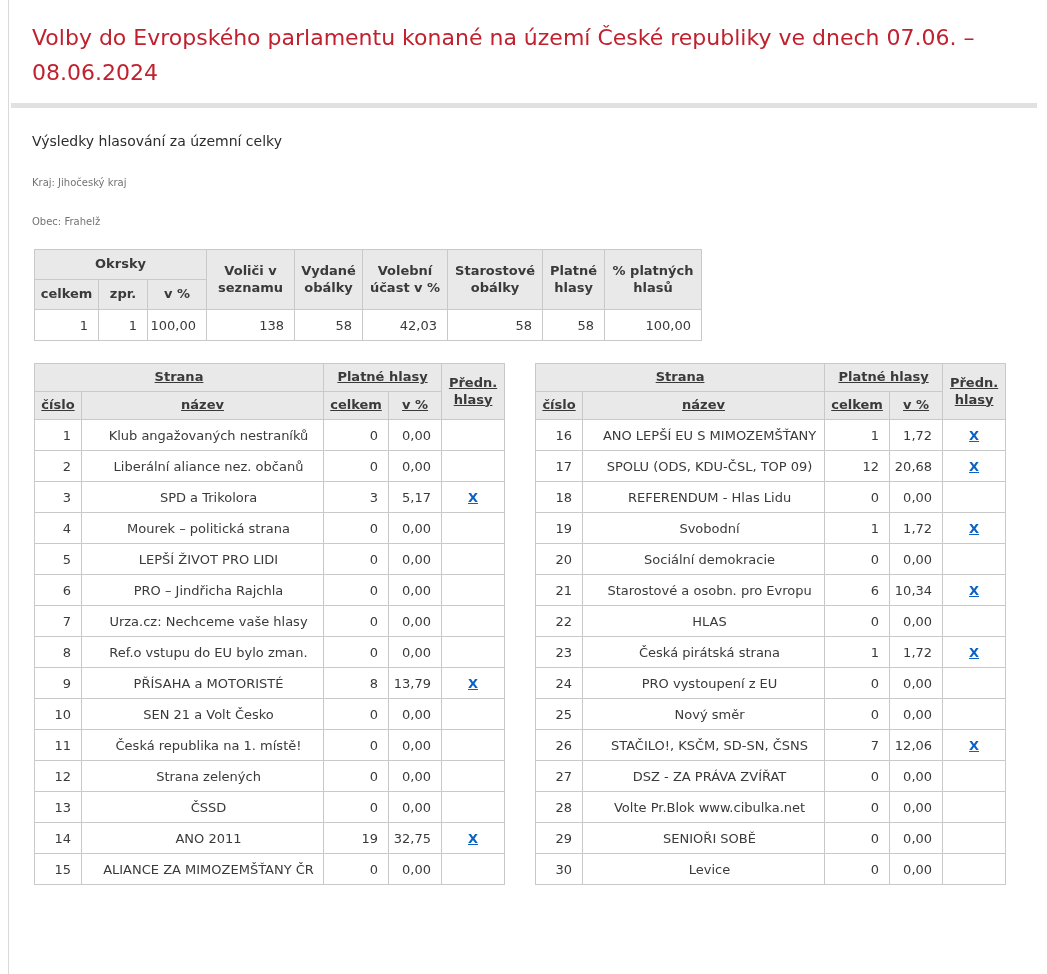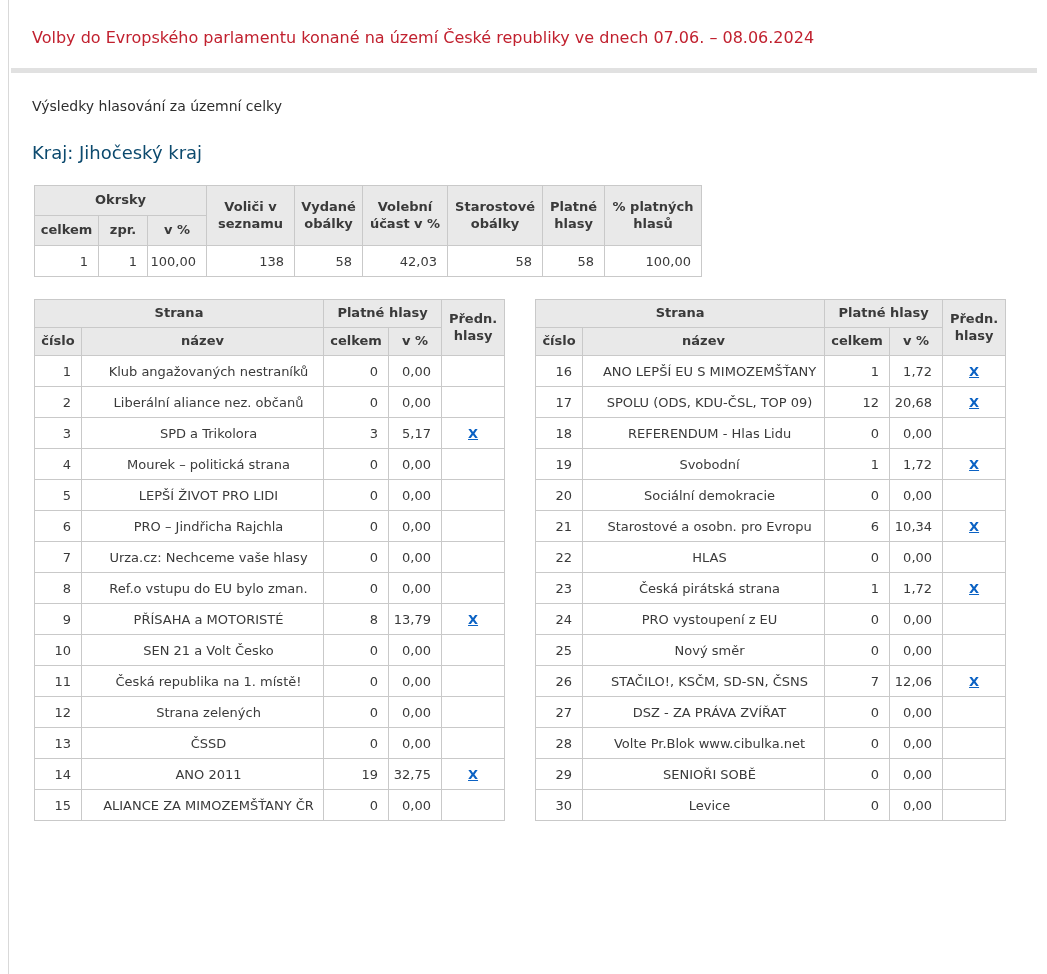--- a/index.html
+++ b/index.html
@@ -15,57 +15,57 @@
   }
   .frame {
     position: absolute; top: 0; left: 8px; right: 0; bottom: 0;
     border-left: 1px solid #d9d9d9;
   }
   .content { padding-left: 23px; }
 
   
   .page-title {
     margin: 0; padding: 20px 40px 0 0;
-    font-size: 16px; line-height: 35px;
+    font-size: 22px; line-height: 35px;
     font-weight: normal;
     color: #c1212f;
   }
   .divider {
     height: 5px; background: #e1e1e1;
     margin: 13px 10px 0 2px;
   }
 
   
   .section-title {
     margin: 0; padding-top: 25px;
     font-size: 14px; font-weight: normal; color: #2d2d2d;
   }
   .info-line {
     margin: 0; padding-top: 28px;
-    font-size: 18px; color: #0c4a6e;
+    font-size: 10px; color: #737373;
   }
 
   
   table { border-collapse: collapse; table-layout: fixed; font-size: 13px; color: #3a3a3a; }
   th, td { border: 1px solid #c9c9c9; padding: 0; }
   th {
     background: #e9e9e9; font-weight: bold; text-align: center;
     color: #3a3a3a; padding: 4px 3px; line-height: 1.25;
   }
   td { height: 31px; background: #fff; vertical-align: middle; }
   td.num { text-align: right; padding-right: 10px; white-space: nowrap; }
   td.name { text-align: center; padding-left: 12px; white-space: nowrap; overflow: hidden; }
   td.pref { text-align: center; }
 
   .summary-table { margin: 22px 12px 0 2px; width: 667px; }
   .summary-table th { height: 30px; }
 
   .party-tables { display: flex; gap: 30px; margin: 22px 0 0 2px; }
   .party-table { width: 470px; }
-  .party-table th { height: 28px; }
+  .party-table th { height: 28px; text-decoration: underline; }
 
   a.pref-link {
     color: #0b62c4; font-weight: bold; text-decoration: underline;
     font-size: 13px;
   }
 </style>
 </head>
 <body>
 
 <div class="viewport">
@@ -74,20 +74,21 @@
     <div class="content">
       <h1 class="page-title">Volby do Evropského parlamentu konané na území České republiky ve dnech 07.06. – 08.06.2024</h1>
     </div>
 
     <div class="divider"></div>
 
     <div class="content">
       <h2 class="section-title">Výsledky hlasování za územní celky</h2>
 
       <p class="info-line">Kraj: Jihočeský kraj</p>
+      <p class="info-line">Obec: Frahelž</p>
 
       <table class="summary-table">
         <colgroup>
           <col style="width:64px">
             <col style="width:49px">
             <col style="width:59px">
           <col style="width:88px">
             <col style="width:68px">
             <col style="width:85px">
           <col style="width:95px">

